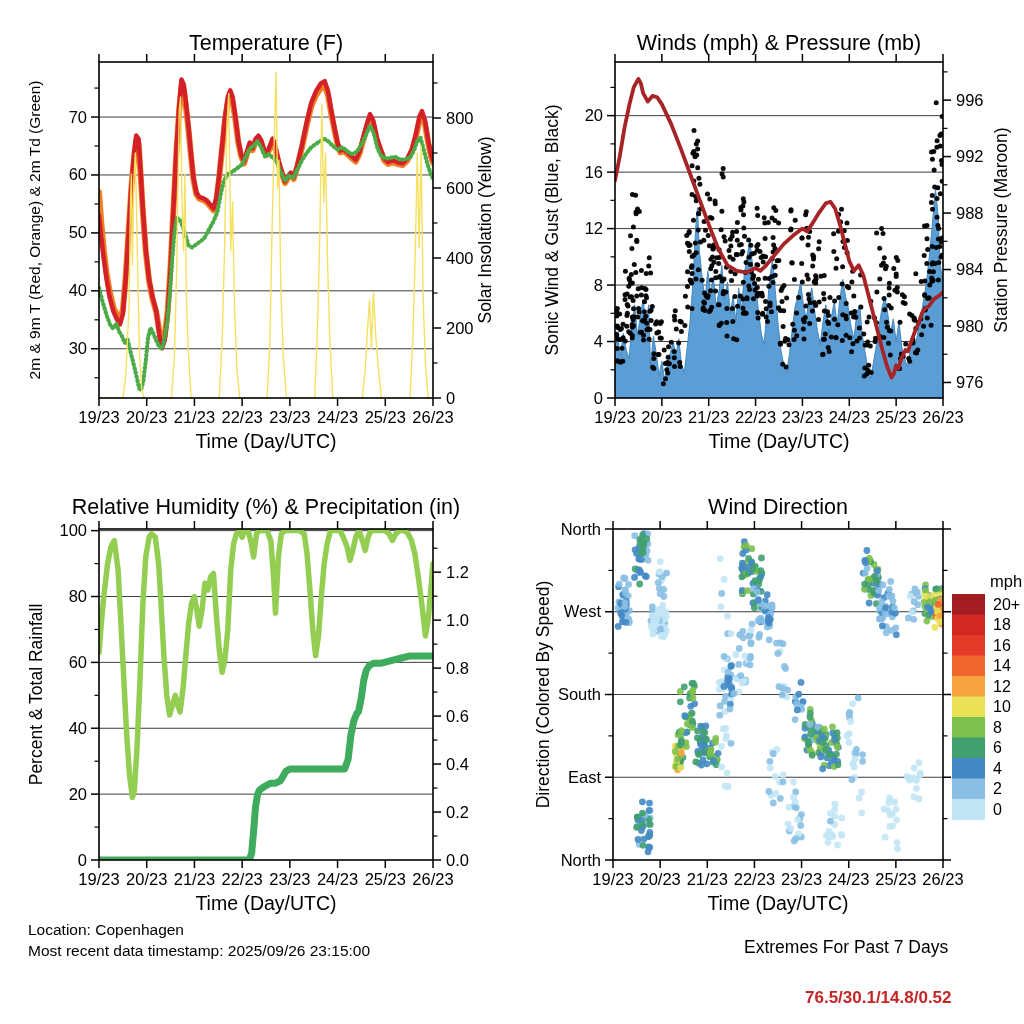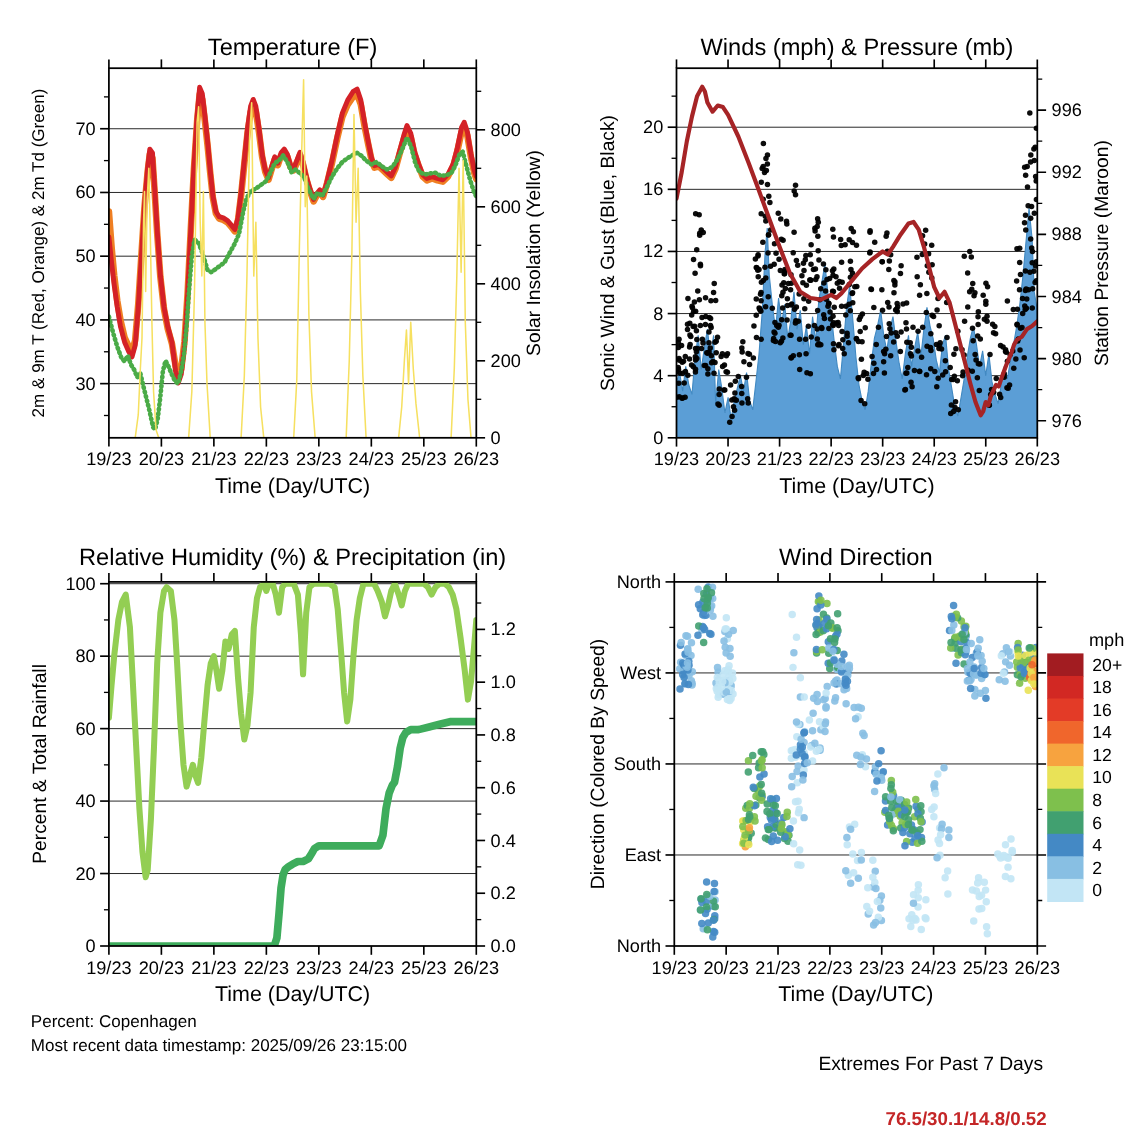--- a/index.html
+++ b/index.html
@@ -1,20 +1,20 @@
 <!DOCTYPE html>
 <html><head>
 <meta charset="utf-8">
 <style>
   html,body{margin:0;padding:0;background:#fff;}
   .figure{position:relative;width:1024px;height:1024px;background:#fff;overflow:hidden;
           font-family:"Liberation Sans","DejaVu Sans",sans-serif;color:#000;}
   svg text{font-family:"Liberation Sans","DejaVu Sans",sans-serif;fill:#000;}
   .footer{position:absolute;left:28px;top:919px;font-size:15.5px;line-height:21.4px;color:#000;}
-  .ext-line{position:absolute;font-size:17.5px;white-space:nowrap;margin-top:20px;}
+  .ext-line{position:absolute;font-size:17.5px;white-space:nowrap;}
   #ext1{left:744px;top:937px;}
   #ext2{left:585px;top:963px;}
   #ext3{left:805px;top:988px;font-weight:bold;font-size:17px;}
 </style>
 </head>
 <body>
 
 <div class="figure">
   <svg id="charts" width="1024" height="1024" viewBox="0 0 1024 1024">
       <defs>
@@ -1790,19 +1790,19 @@
         <rect x="952" y="758" width="33" height="21" fill="#4489c5"></rect>
         <text x="993" y="773.75" text-anchor="start" font-size="16">4</text>
         <rect x="952" y="778.5" width="33" height="21" fill="#88bfe3"></rect>
         <text x="993" y="794.25" text-anchor="start" font-size="16">2</text>
         <rect x="952" y="799" width="33" height="21" fill="#c2e5f5"></rect>
         <text x="993" y="814.75" text-anchor="start" font-size="16">0</text>
       </g>
     </svg>
 
   <div class="footer">
-    <div>Percent: Copenhagen</div>
+    <div>Location: Copenhagen</div>
     <div>Most recent data timestamp: 2025/09/26 23:15:00</div>
   </div>
 
   <div class="ext-line" id="ext1">Extremes For Past 7 Days</div>
   <div class="ext-line" id="ext3" style="color: rgb(196, 38, 39);">76.5/30.1/14.8/0.52</div>
 </div>
 
 </body></html>

